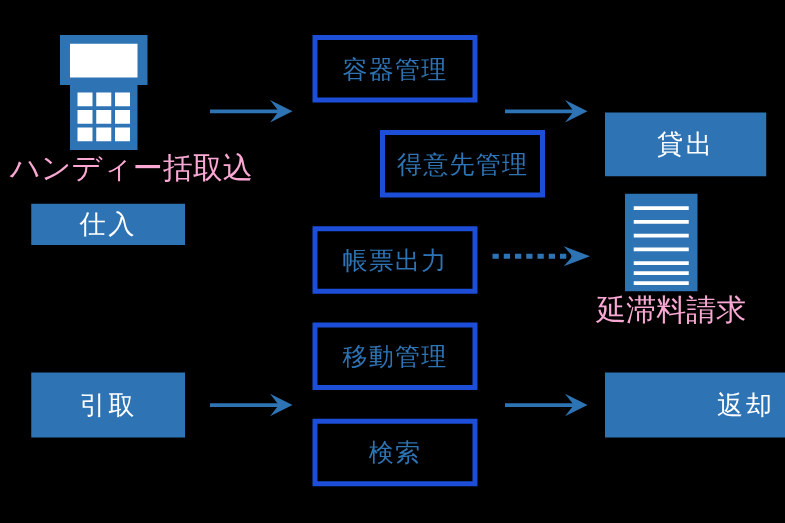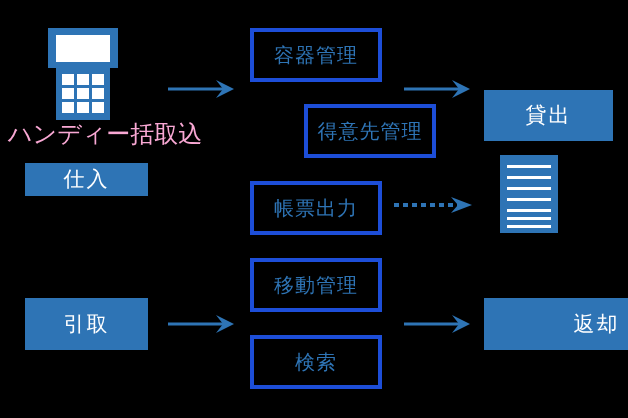--- a/index.html
+++ b/index.html
@@ -81,20 +81,21 @@
   <div class="doc">
     <div class="line" style="top:10px;"></div>
     <div class="line" style="top:21px;"></div>
     <div class="line" style="top:32px;"></div>
     <div class="line" style="top:43px;"></div>
     <div class="line" style="top:54px;"></div>
     <div class="line" style="top:62px;"></div>
     <div class="line" style="top:70px;"></div>
   </div>
 
+  <div class="lbl" style="left:477px;top:236px;">延滞料請求</div>
 
   <div class="fbox" style="left:484px;top:298px;width:129px;height:52px;padding-left:48px;">返却</div>
 
   <div class="arrow" style="left:168px;top:78px;">
     <svg width="68" height="22" viewBox="0 0 68 22">
       <line x1="0" y1="11" x2="56" y2="11" stroke="#2E74B5" stroke-width="3"></line>
       <path d="M48 2 L66 11 L48 20 L55 11 Z" fill="#2E74B5"></path>
     </svg>
   </div>
 

